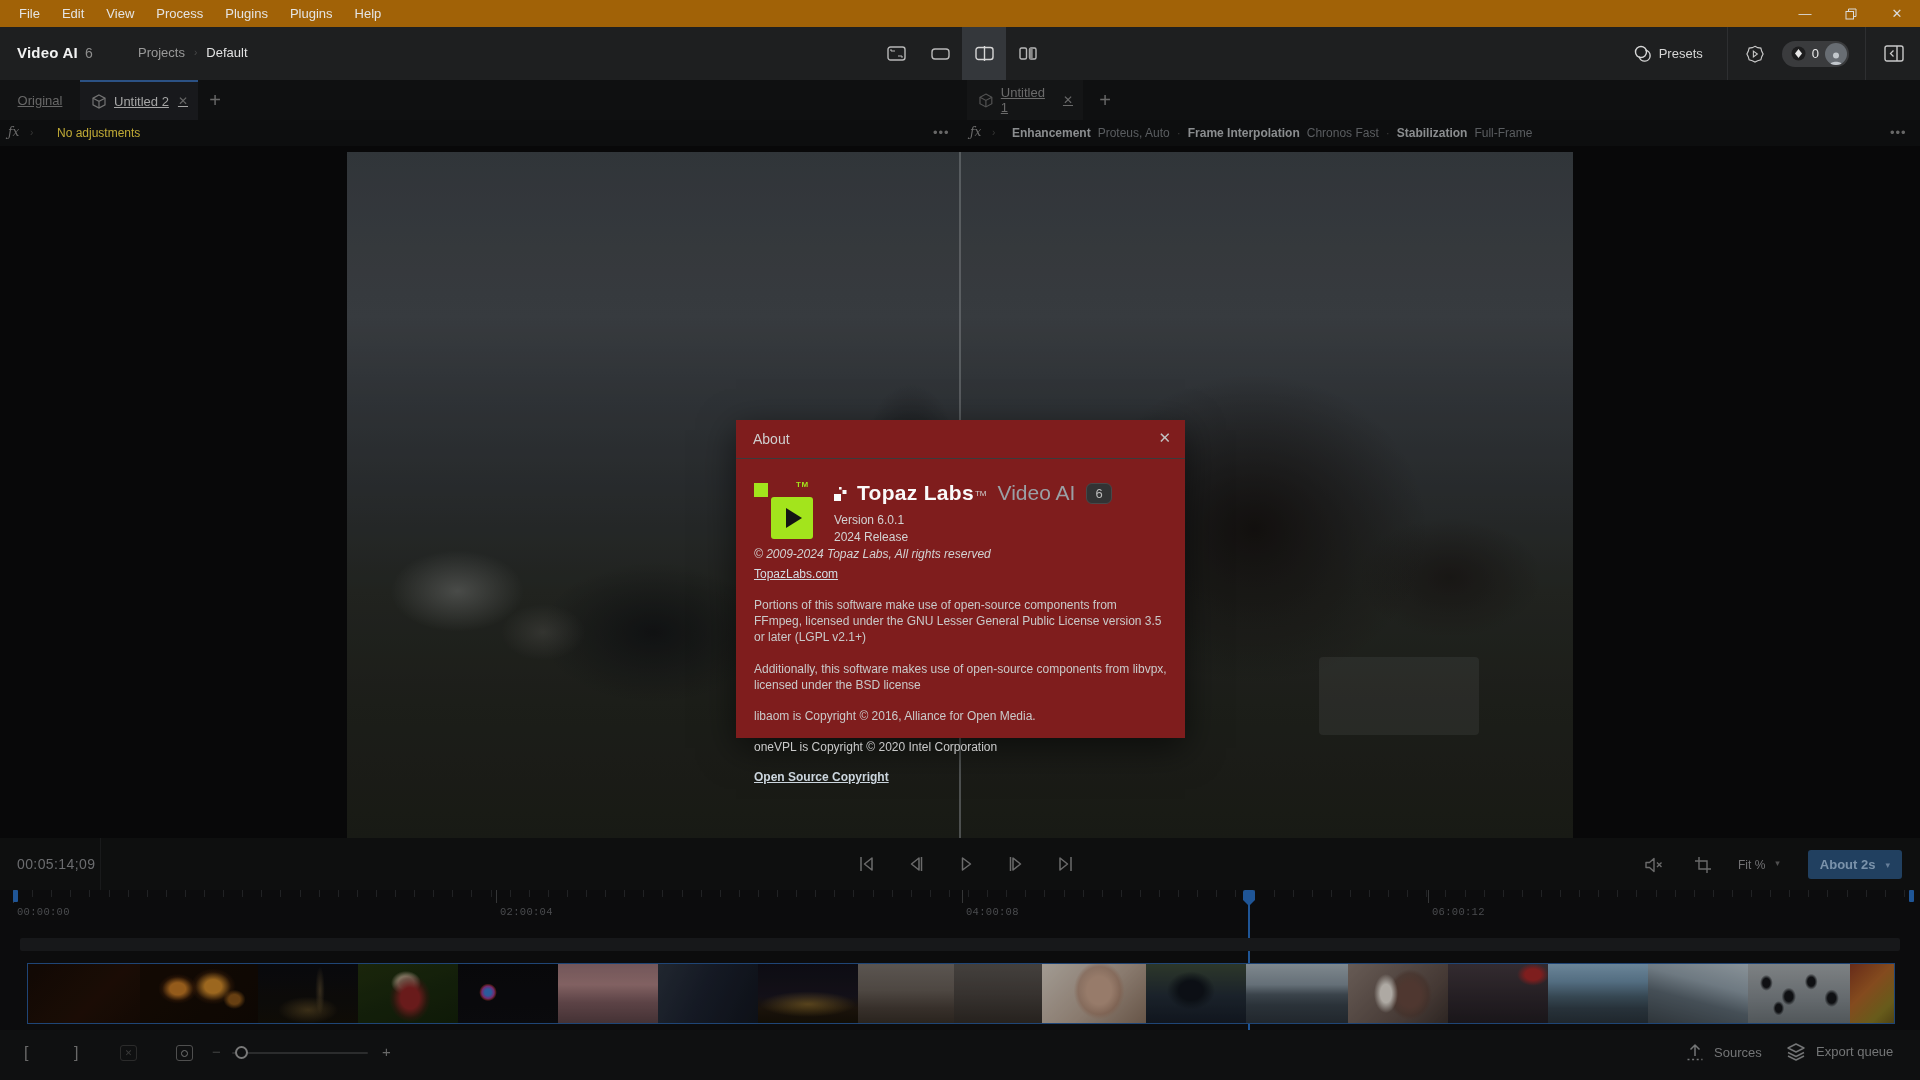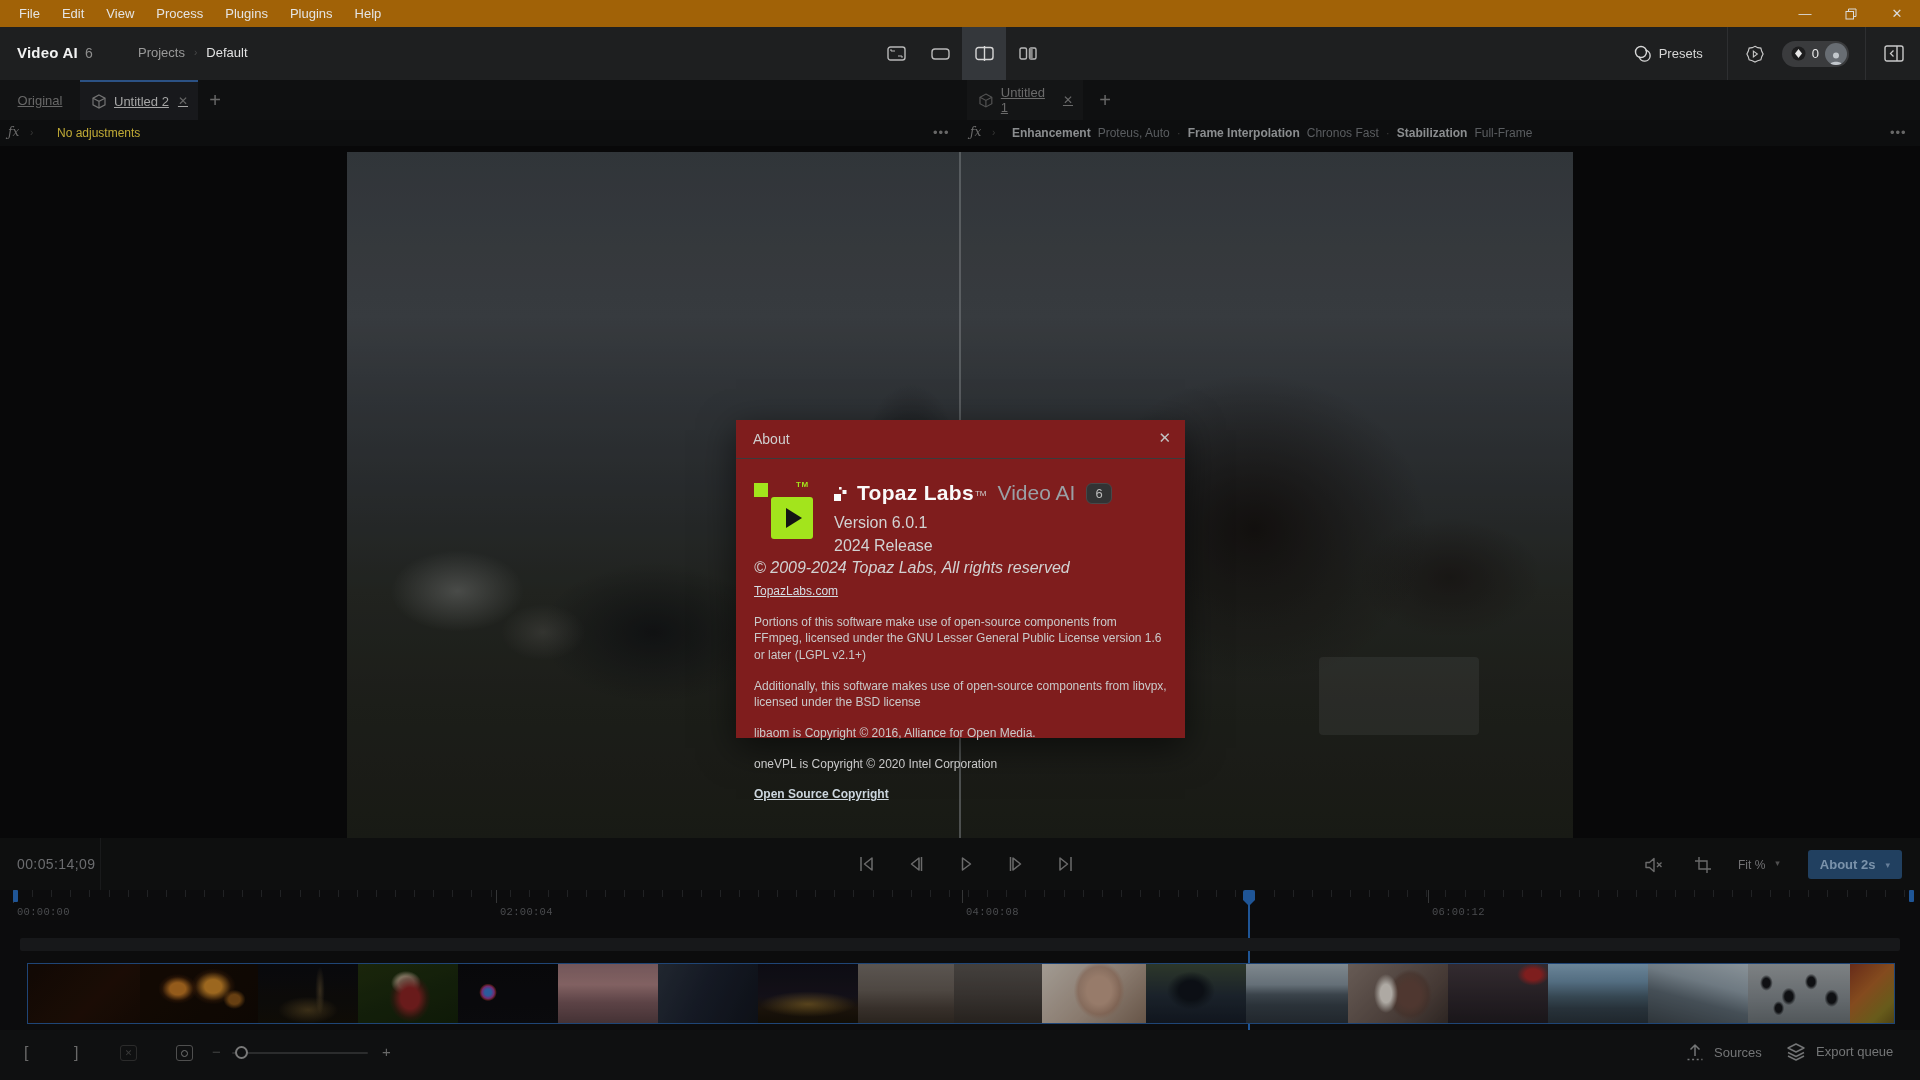--- a/index.html
+++ b/index.html
@@ -80,21 +80,21 @@
   #tlogo .sq-big { position:absolute; left:17px; top:17px; width:42px; height:42px; background:#a3e41c; border-radius:3px;
                    display:flex; align-items:center; justify-content:center; }
   #tlogo .play-tri { width:0; height:0; border-left:16px solid #141414; border-top:10px solid transparent; border-bottom:10px solid transparent; margin-left:4px; }
   #tlogo .tm { position:absolute; left:42px; top:0; font-size:8px; font-weight:700; color:#a3e41c; letter-spacing:.5px; }
   #brand-row { display:flex; align-items:center; padding-top:1px; }
   #brand-mark { margin-right:8px; }
   #brand-name { font-size:21px; font-weight:600; color:#fafafa; letter-spacing:.3px; }
   #brand-tm { font-size:8px; color:#cfcfcf; vertical-align:top; margin-left:1px; }
   #product-name { font-size:21px; font-weight:400; color:#9aa0a5; margin-left:11px; }
   #version-badge { margin-left:11px; font-size:13px; color:#bcbcbc; background:#323334; border:1px solid #474849; border-radius:6px; padding:2px 8px; }
-  .about-line { font-size:16px; color:#d2d2d2; line-height:1.42; }
+  .about-line { font-size:12px; color:#d2d2d2; line-height:1.42; }
   .about-line.italic { font-style:italic; }
   #site-link { display:inline-block; margin-top:4px; font-size:12px; color:#d4dde4; text-decoration:underline; }
   .lic-para { font-size:12px; color:#c9c9c9; line-height:1.35; margin-top:15px; clear:both; }
   .lic-para:first-of-type { padding-top:10px; }
   #oss-link { display:inline-block; margin-top:15px; font-size:12px; color:#ccd6de; text-decoration:underline; font-weight:600; }
 
   
   #playback-bar { position:absolute; left:0; top:838px; width:1920px; height:52px; background:#131415; }
   #timecode { position:absolute; left:17px; top:18px; font-size:14px; color:#8f9194; letter-spacing:.4px; }
   #pb-sep { position:absolute; left:100px; top:0; width:1px; height:52px; background:#222325; }
@@ -311,21 +311,21 @@
       <span id="brand-tm">TM</span>
       <span id="product-name">Video AI</span>
       <span id="version-badge">6</span>
     </div>
     <div style="margin-top:7px">
       <div class="about-line">Version 6.0.1</div>
       <div class="about-line">2024 Release</div>
       <div class="about-line italic">© 2009-2024 Topaz Labs, All rights reserved</div>
       <span id="site-link">TopazLabs.com</span>
     </div>
-    <div class="lic-para">Portions of this software make use of open-source components from FFmpeg, licensed under the GNU Lesser General Public License version 1.6 or later (LGPL v2.1+)</div>
+    <div class="lic-para">Portions of this software make use of open-source components from FFmpeg, licensed under the GNU Lesser General Public License version 3.5 or later (LGPL v2.1+)</div>
     <div class="lic-para">Additionally, this software makes use of open-source components from libvpx, licensed under the BSD license</div>
     <div class="lic-para">libaom is Copyright © 2016, Alliance for Open Media.</div>
     <div class="lic-para">oneVPL is Copyright © 2020 Intel Corporation</div>
     <span id="oss-link">Open Source Copyright</span>
   </div>
 </div>
 
 <div id="playback-bar">
   <span id="timecode">00:05:14;09</span>
   <div id="pb-sep"></div>

